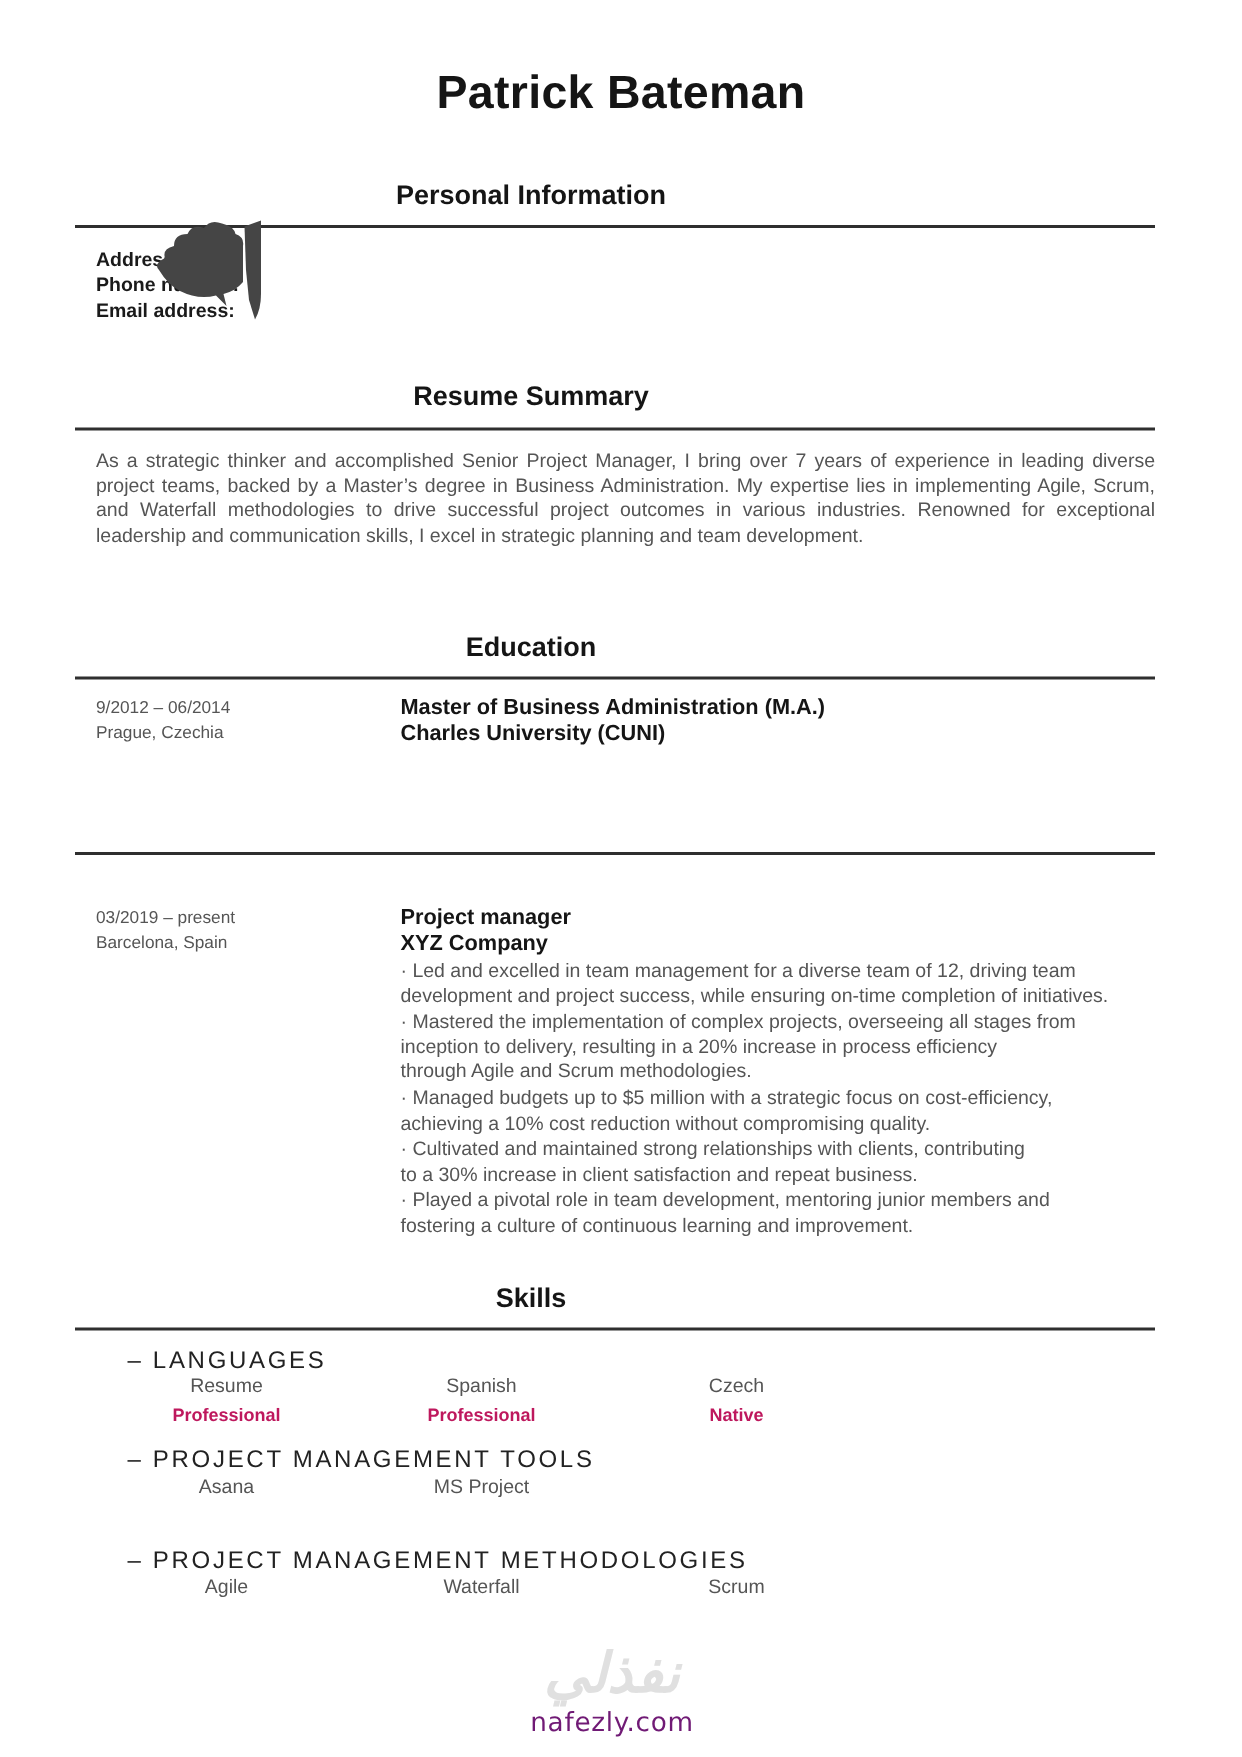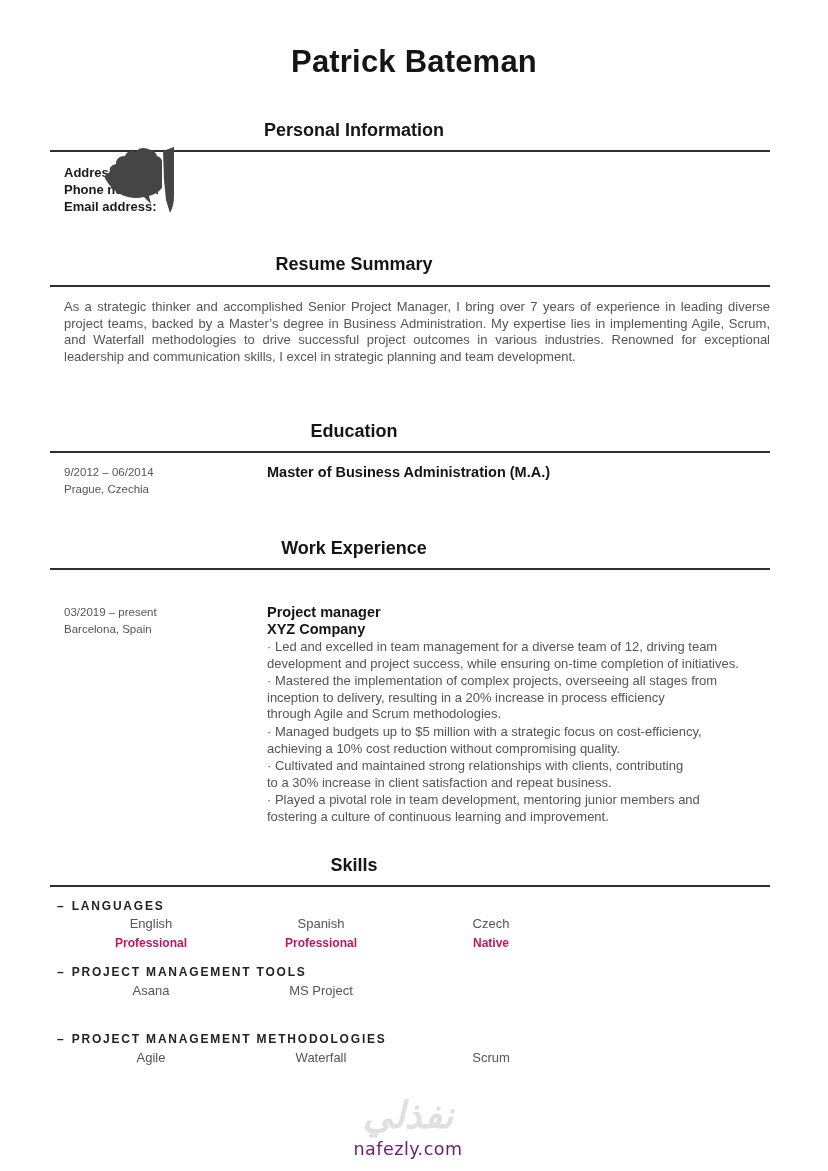--- a/index.html
+++ b/index.html
@@ -42,22 +42,22 @@
     position:absolute; left:64px; width:706px;
     display:grid; grid-template-columns:175px 531px;gap:28px;
   }
   .entry-meta { font-size:11.5px; color:#555555; line-height:17px; }
   .entry-title { font-size:14.5px; font-weight:700; color:#151515; line-height:17px; }
   .entry-bullets {
     font-size:13px; color:#555555; line-height:16.6px;
     white-space:pre-line; margin-top:1px;
   }
   .skill-label {
-    position:absolute; left:57px;
-    font-size:12px; font-weight:700; color:#222222;
+    position:absolute; left:85px;
+    font-size:16px; font-weight:400; color:#222222;
     letter-spacing:1.8px;
   }
   .skill-label .dash { margin-right:8px; letter-spacing:0; }
   .skill-row {
     position:absolute; left:66px;
     display:grid; grid-template-columns:170px 170px 170px;
   }
   .skill-cell { text-align:center; }
   .skill-name { font-size:13px; color:#555555; line-height:16px; }
   .skill-level { font-size:12px; font-weight:700; color:#be185d; line-height:16px; margin-top:3px; }
@@ -106,24 +106,24 @@
   <div class="section-heading" style="top:421px">Education</div>
   <div class="rule" style="top:451px"></div>
 
   <div class="entry-grid" style="top:464px">
     <div>
       <div class="entry-meta">9/2012 – 06/2014</div>
       <div class="entry-meta">Prague, Czechia</div>
     </div>
     <div>
       <div class="entry-title">Master of Business Administration (M.A.)</div>
-    </div>
-  </div>
-
-  <div class="section-heading" style="top:538px">Work Experience</div>
+      <div class="entry-title">Charles University (CUNI)</div>
+    </div>
+  </div>
+
   <div class="rule" style="top:568px"></div>
 
   <div class="entry-grid" style="top:604px">
     <div>
       <div class="entry-meta">03/2019 – present</div>
       <div class="entry-meta">Barcelona, Spain</div>
     </div>
     <div>
       <div class="entry-title">Project manager</div>
       <div class="entry-title">XYZ Company</div>
@@ -142,21 +142,21 @@
   </div>
 
   <div class="section-heading" style="top:855px">Skills</div>
   <div class="rule" style="top:885px"></div>
 
   <div class="skill-label" style="top:899px">
     <span class="dash">–</span><span>LANGUAGES</span>
   </div>
   <div class="skill-row" style="top:916px">
     <div class="skill-cell">
-      <div class="skill-name">English</div>
+      <div class="skill-name">Resume</div>
       <div class="skill-level">Professional</div>
     </div>
     <div class="skill-cell">
       <div class="skill-name">Spanish</div>
       <div class="skill-level">Professional</div>
     </div>
     <div class="skill-cell">
       <div class="skill-name">Czech</div>
       <div class="skill-level">Native</div>
     </div>

